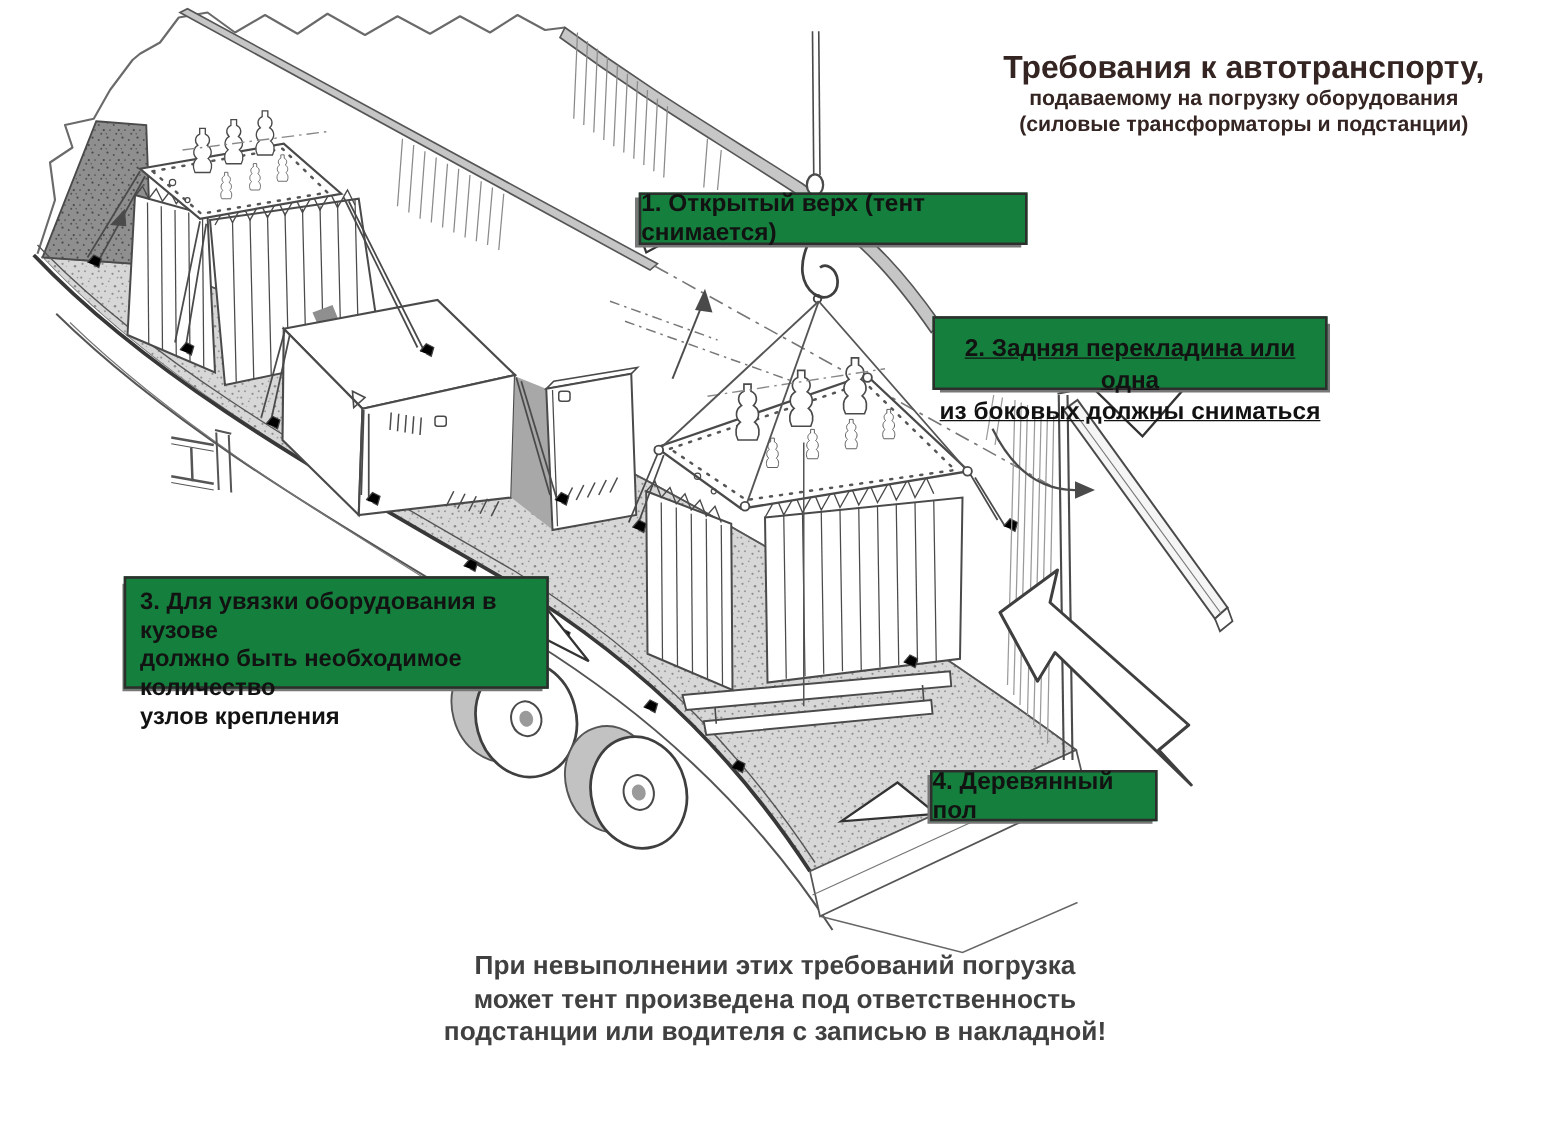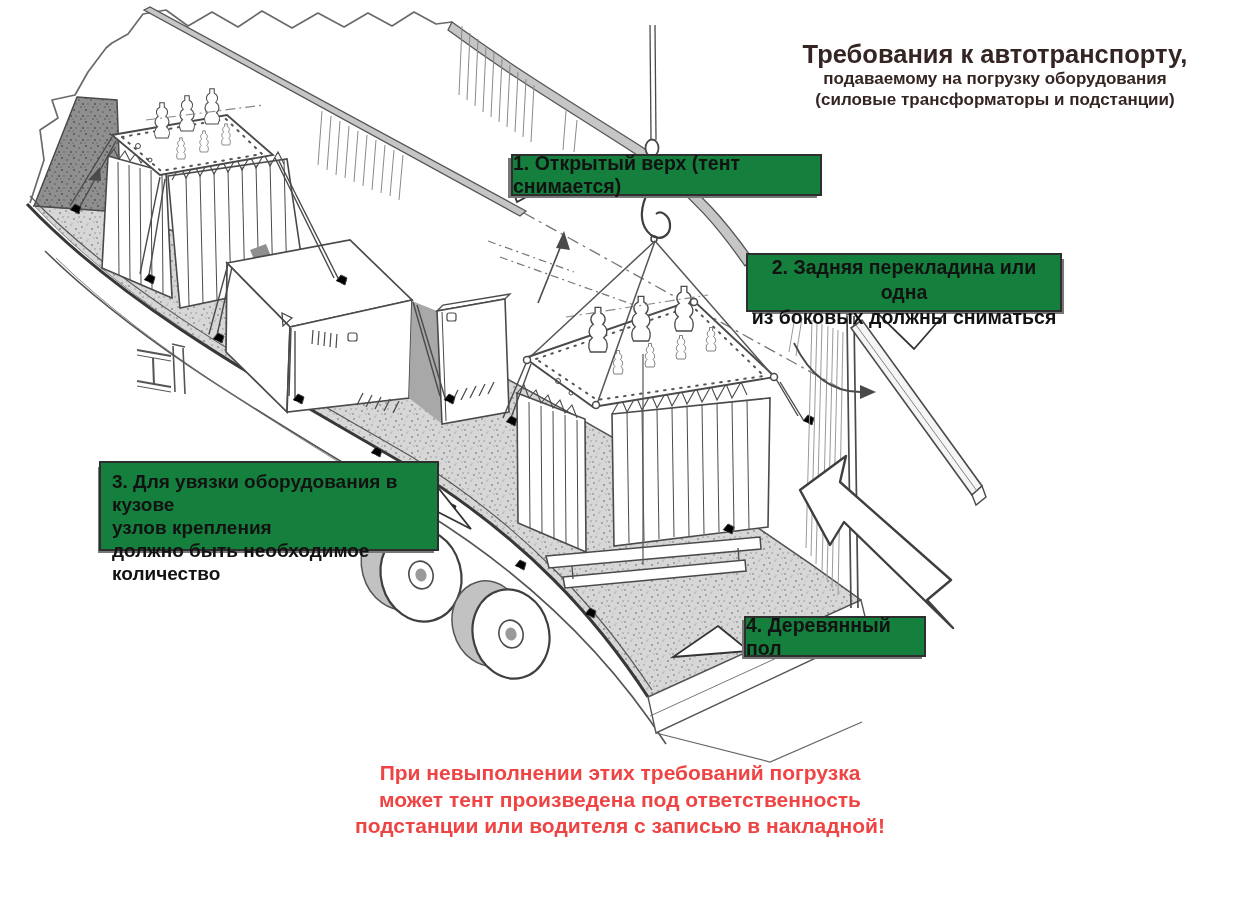--- a/index.html
+++ b/index.html
@@ -5,30 +5,30 @@
   html,body{margin:0;padding:0;background:#ffffff;}
   .stage{position:relative;width:1242px;height:900px;background:#ffffff;overflow:hidden;
          font-family:"Liberation Sans", sans-serif;}
   .stage svg{position:absolute;left:0;top:0;}
   .txt{position:absolute;font-weight:bold;color:#121212;}
   .callout{position:absolute;background:#15803d;border:2px solid #2e2e2e;color:#121212;
            font-weight:bold;z-index:5;}
   .c1{left:511px;top:154px;width:307px;height:38px;display:flex;align-items:center;
       justify-content:center;font-size:19.5px;box-shadow:-4px 3px 0 -1px #777;}
   .c2{left:746px;top:253px;width:316px;height:59px;text-align:center;font-size:19.5px;
-      line-height:25px;padding-top:0;box-sizing:border-box;box-shadow:4px 4px 0 -2px #777;}
+      line-height:25px;padding-top:12px;box-sizing:border-box;box-shadow:4px 4px 0 -2px #777;text-decoration:underline;}
   .c3{left:99px;top:461px;width:340px;height:90px;text-align:left;font-size:19px;
       line-height:23px;padding:7px 0 0 11px;box-sizing:border-box;box-shadow:-3px 4px 0 -2px #777;}
   .c4{left:721px;top:616px;width:178px;height:37px;display:flex;align-items:center;
       justify-content:center;font-size:19.5px;box-shadow:-3px 3px 0 -1px #777;margin-left:23px;}
   .title{left:780px;top:40px;width:430px;text-align:center;color:#342523;z-index:5;}
   .title .t1{font-size:25.5px;line-height:28px;}
   .title .t2{font-size:17px;line-height:21px;}
   .footer{left:310px;top:760px;width:620px;text-align:center;font-size:21px;
-          line-height:26.5px;color:#ef4444;z-index:5;}
+          line-height:26.5px;color:#404040;z-index:5;}
 </style>
 </head>
 <body>
 
 <div class="stage">
 
 <svg width="1242" height="900" viewBox="0 0 1242 900">
   <defs>
     <pattern id="stip" width="16" height="16" patternUnits="userSpaceOnUse">
       <rect width="16" height="16" fill="#d7d7d7"></rect>
@@ -382,22 +382,22 @@
   <span>1. Открытый верх (тент снимается)</span>
 </div>
 
 <div class="callout c2">
   <div>2. Задняя перекладина или одна</div>
   <div>из боковых должны сниматься</div>
 </div>
 
 <div class="callout c3">
   <div>3. Для увязки оборудования в кузове</div>
+  <div>должно быть необходимое количество</div>
   <div>узлов крепления</div>
-  <div>должно быть необходимое количество</div>
 </div>
 
 <div class="callout c4">
   <span>4. Деревянный пол</span>
 </div>
 
 <div class="txt footer">
   <div>При невыполнении этих требований погрузка</div>
   <div>может тент произведена под ответственность</div>
   <div>подстанции или водителя с записью в накладной!</div>

